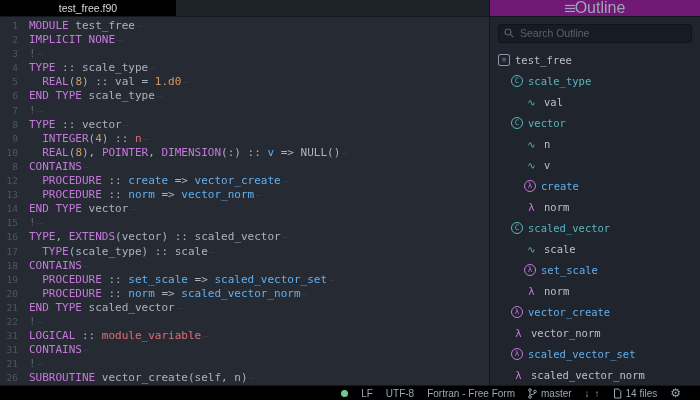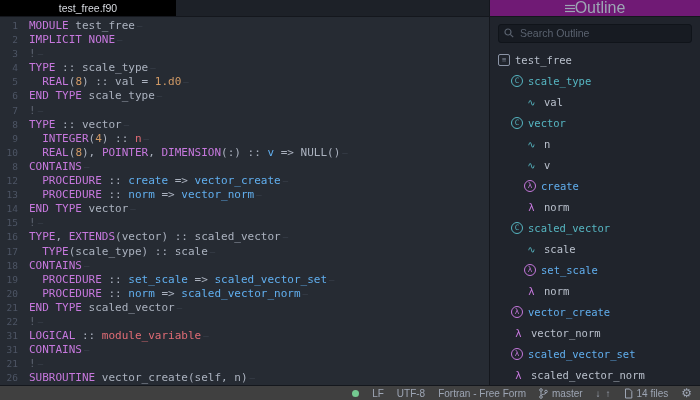--- a/index.html
+++ b/index.html
@@ -49,23 +49,23 @@
                  color:var(--keyword,#c678dd); font-size:7.5px; line-height:10px; }
   .ic-function { color:var(--keyword,#c678dd); font-size:10.5px; }
   .ic-field    { color:var(--type,#56b6c2); font-size:10px; }
   .ic-module   { width:12px; height:12px; border:1px solid #8b94a6; border-radius:2px; color:#8b94a6; font-size:7px; line-height:10px; }
   .olabel { font-family:"DejaVu Sans Mono", monospace; font-size:10.5px; white-space:nowrap; }
   .col-plain { color:#b9c0cc; }
   .col-cyan  { color:var(--type,#56b6c2); }
   .col-blue  { color:var(--function,#61afef); }
 
   
-  .status-bar { height:15px; flex:none; background:#404040; border-top:1px solid #14171d;
+  .status-bar { height:15px; flex:none; background:#000000; border-top:1px solid #14171d;
                 display:flex; align-items:center; justify-content:flex-end; gap:13px;
-                padding:0 8px; color:#9da5b4; font-size:10px; }
+                padding:0 19px; color:#9da5b4; font-size:10px; }
   .status-bar .sb-item { cursor:pointer; display:inline-flex; align-items:center; gap:4px; white-space:nowrap; }
   .dot { width:7px; height:7px; border-radius:50%; background:var(--status_ok,#73c990); }
   .sb-arrows { display:inline-flex; gap:5px; font-size:10px; }
   .sb-arrows span { cursor:pointer; }
   .gear { font-size:12px; cursor:pointer; line-height:1; }
 </style>
 </head>
 <body>
 
 <div class="app">

